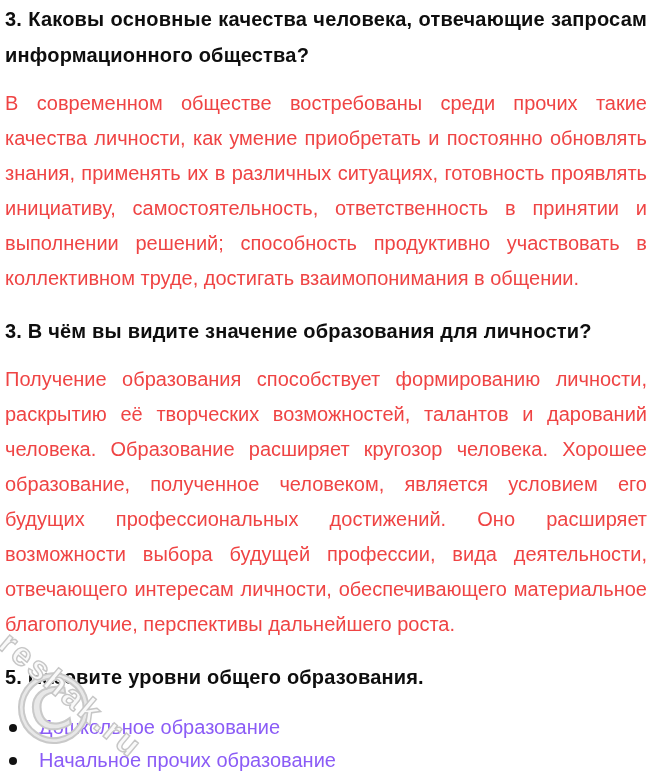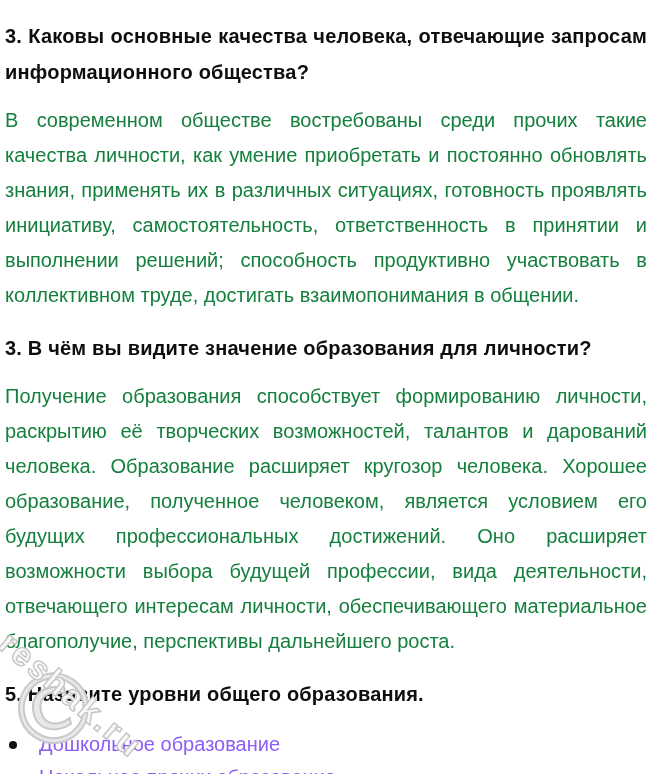--- a/index.html
+++ b/index.html
@@ -23,29 +23,29 @@
   .heading {
     font-weight: 700;
     font-size: 20px;
     line-height: 36px;
     color: #0e0e0e;
     text-align: justify;
     margin: 17px 0 13px 0;
     letter-spacing: 0.2px;
   }
   .heading.first {
-    margin-top: 18px;
+    margin-top: 1px;
   }
   .para {
     font-weight: 400;
     font-size: 20px;
     line-height: 35px;
     text-align: justify;
     margin: 13px 0 15px 0;
-    color: #15803d;
+    color: #ef4444;
   }
   .levels {
     list-style: none;
     margin: 16px 0 0 0;
     padding: 0;
   }
   .levels li {
     position: relative;
     padding-left: 34px;
     font-size: 20px;

